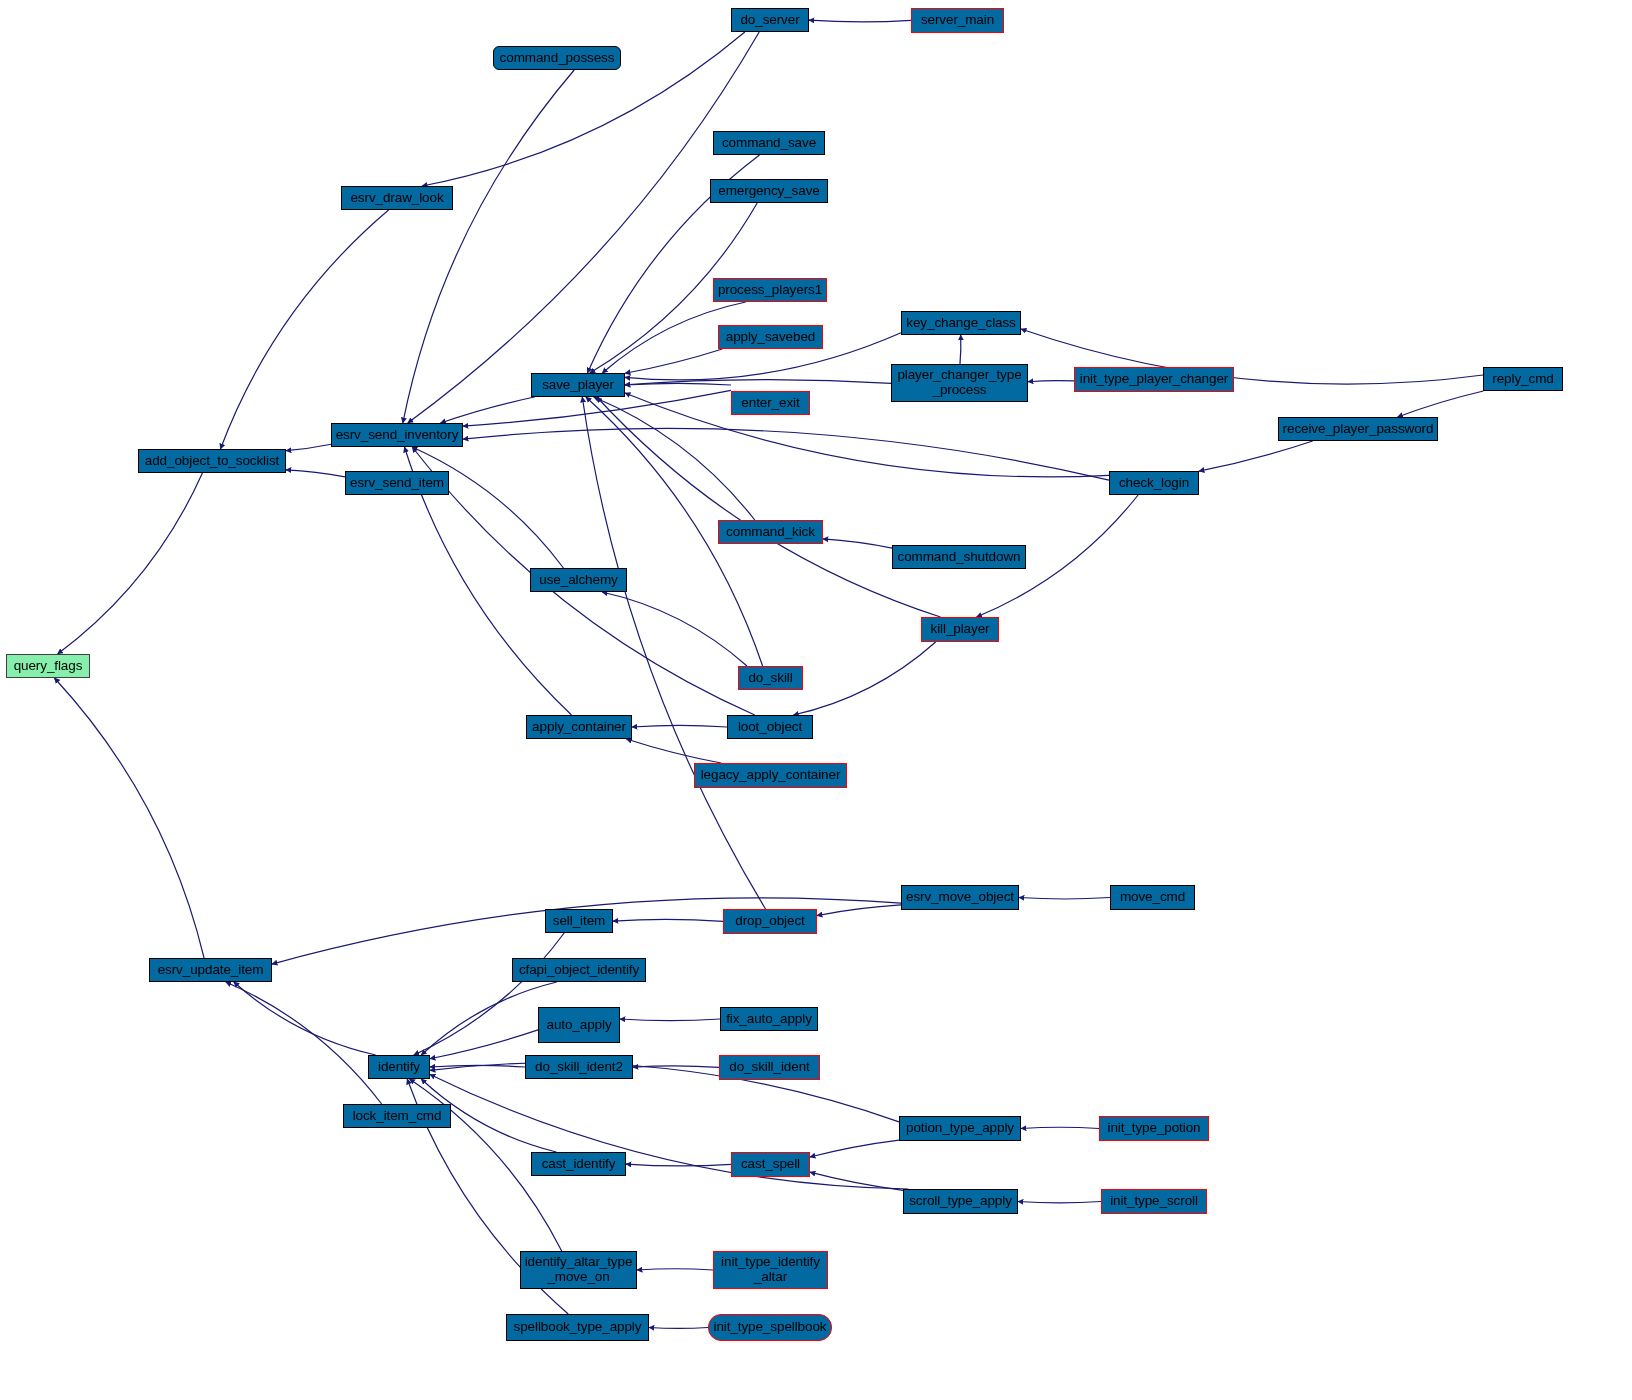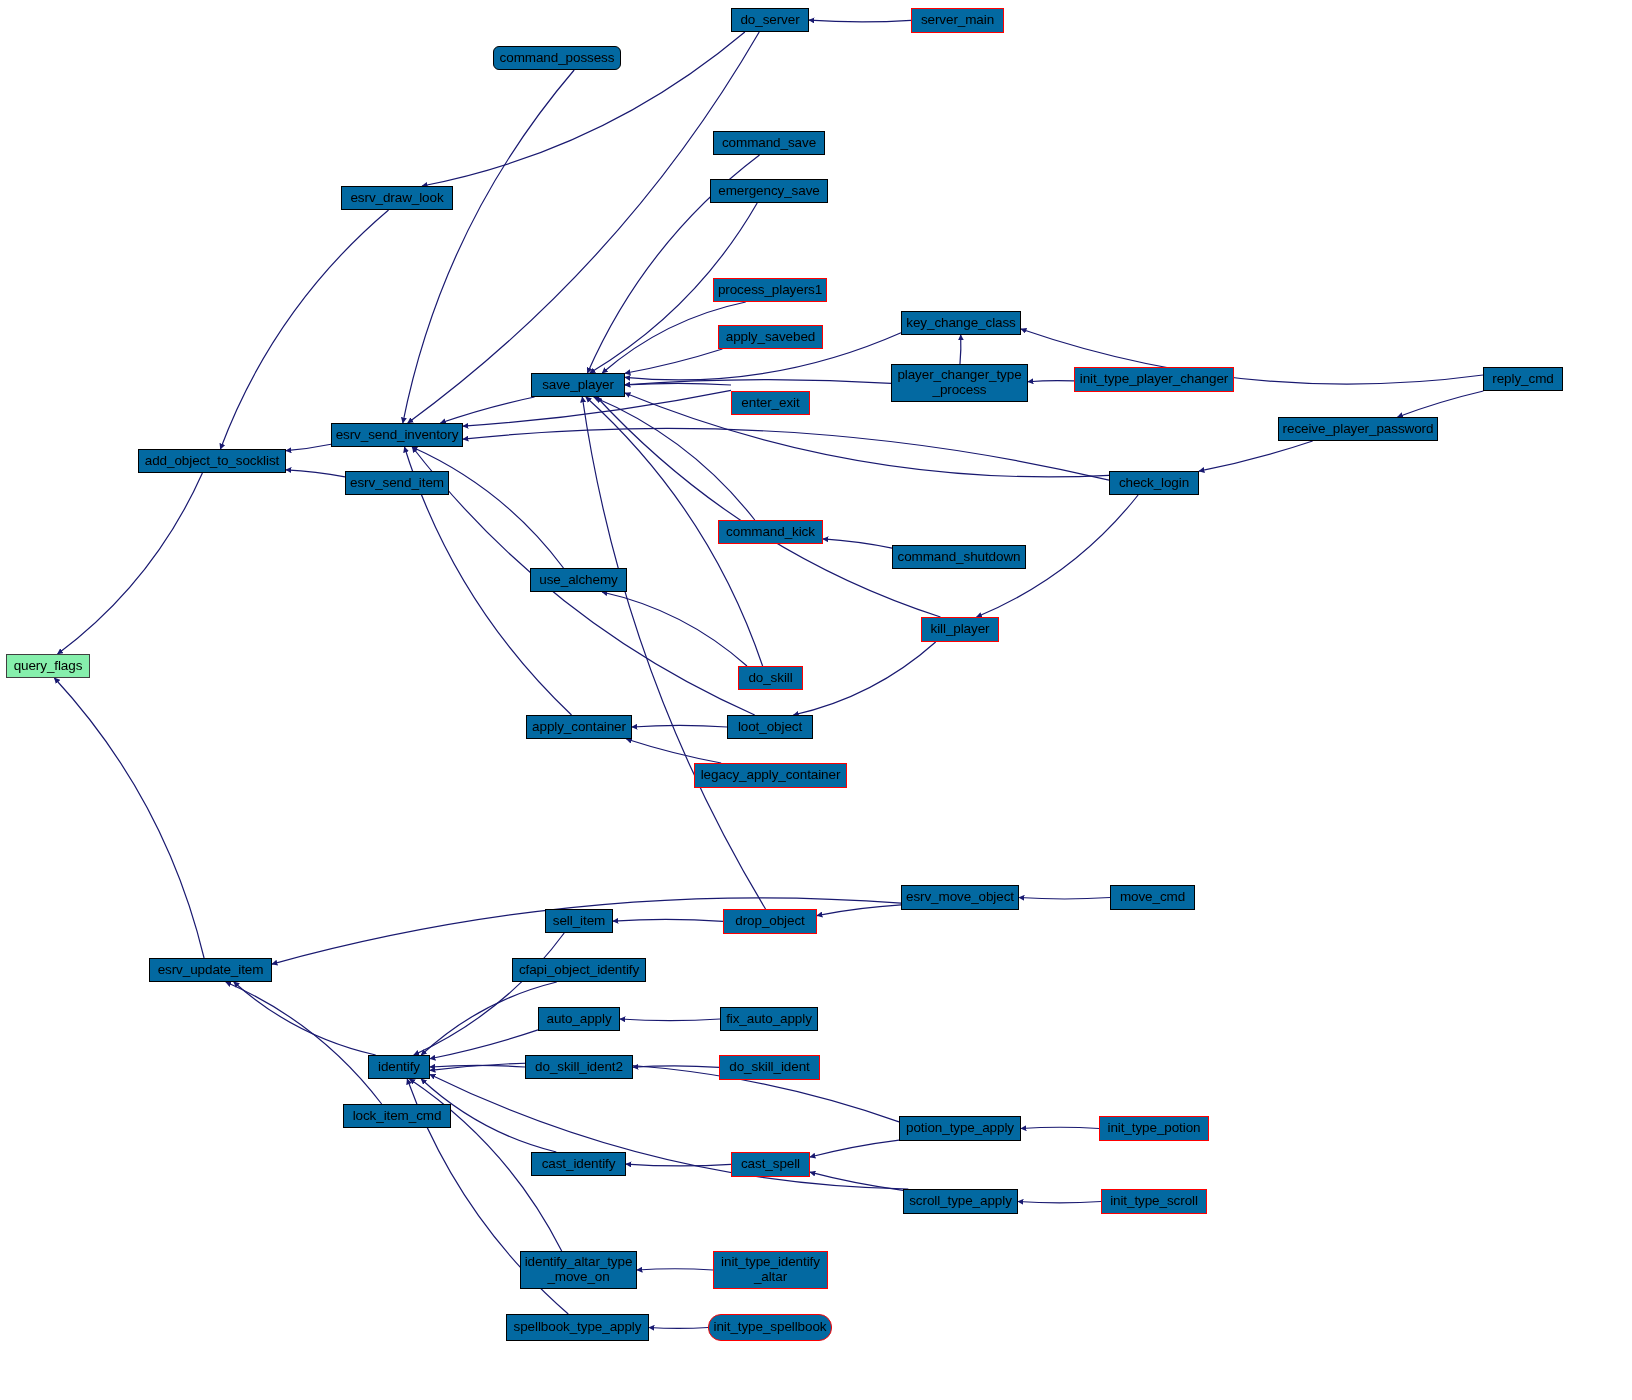--- a/index.html
+++ b/index.html
@@ -135,21 +135,21 @@
       <div class="node" style="left: 345px; top: 471px; width: 104px; height: 24px;"><span class="lbl">esrv_send_item</span></div>
       <div class="node" style="left: 341px; top: 186px; width: 112px; height: 24px;"><span class="lbl">esrv_draw_look</span></div>
       <div class="node" style="left: 343px; top: 1104px; width: 108px; height: 24px;"><span class="lbl">lock_item_cmd</span></div>
       <div class="node" style="left: 368px; top: 1055px; width: 62px; height: 24px;"><span class="lbl">identify</span></div>
       <div class="node" style="left: 493px; top: 46px; width: 128px; height: 24px; border-radius: 6px;"><span class="lbl">command_possess</span></div>
       <div class="node" style="left: 531px; top: 373px; width: 94px; height: 24px;"><span class="lbl">save_player</span></div>
       <div class="node" style="left: 530px; top: 568px; width: 97px; height: 24px;"><span class="lbl">use_alchemy</span></div>
       <div class="node" style="left: 526px; top: 715px; width: 106px; height: 24px;"><span class="lbl">apply_container</span></div>
       <div class="node" style="left: 545px; top: 909px; width: 68px; height: 24px;"><span class="lbl">sell_item</span></div>
       <div class="node" style="left: 512px; top: 958px; width: 134px; height: 24px;"><span class="lbl">cfapi_object_identify</span></div>
-      <div class="node" style="left: 538px; top: 1007px; width: 82px; height: 24px;"><span class="lbl">auto_apply</span></div>
+      <div class="node" style="left: 538px; top: 1007px; width: 82px; height: 36px;"><span class="lbl">auto_apply</span></div>
       <div class="node" style="left: 525px; top: 1055px; width: 108px; height: 24px;"><span class="lbl">do_skill_ident2</span></div>
       <div class="node" style="left: 531px; top: 1152px; width: 95px; height: 24px;"><span class="lbl">cast_identify</span></div>
       <div class="node" style="left: 520px; top: 1251px; width: 117px; height: 38px;"><span class="lbl">identify_altar_type
 _move_on</span></div>
       <div class="node" style="left: 506px; top: 1314px; width: 143px; height: 27px;"><span class="lbl">spellbook_type_apply</span></div>
       <div class="node" style="left: 731px; top: 8px; width: 78px; height: 24px;"><span class="lbl">do_server</span></div>
       <div class="node" style="left: 713px; top: 131px; width: 112px; height: 24px;"><span class="lbl">command_save</span></div>
       <div class="node" style="left: 710px; top: 179px; width: 118px; height: 24px;"><span class="lbl">emergency_save</span></div>
       <div class="node red" style="left: 713px; top: 278px; width: 114px; height: 24px;"><span class="lbl">process_players1</span></div>
       <div class="node red" style="left: 718px; top: 325px; width: 105px; height: 24px;"><span class="lbl">apply_savebed</span></div>

